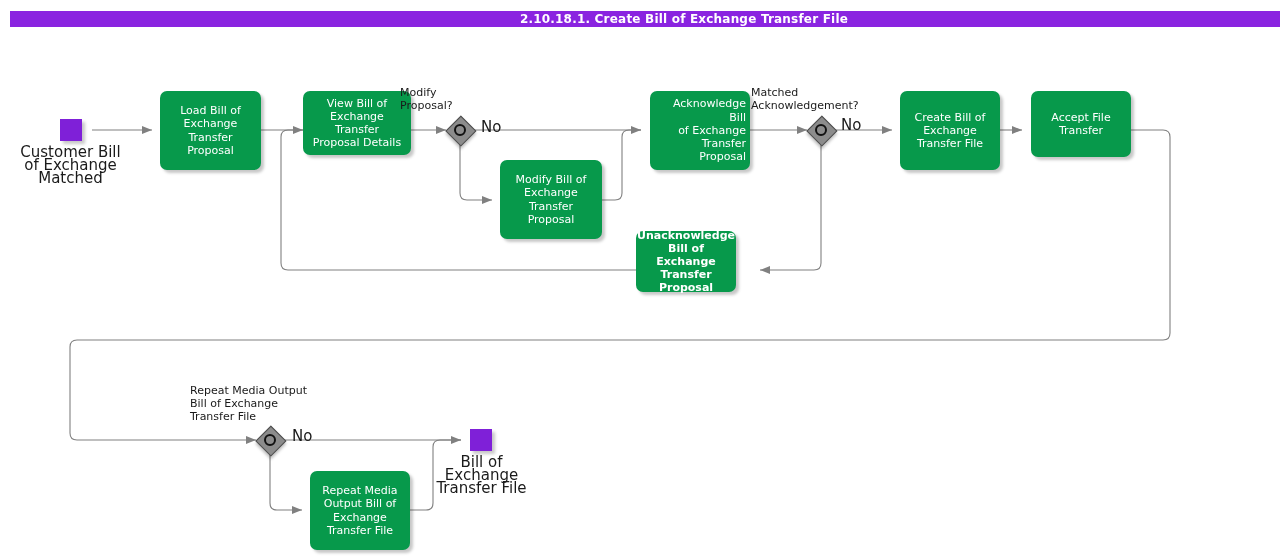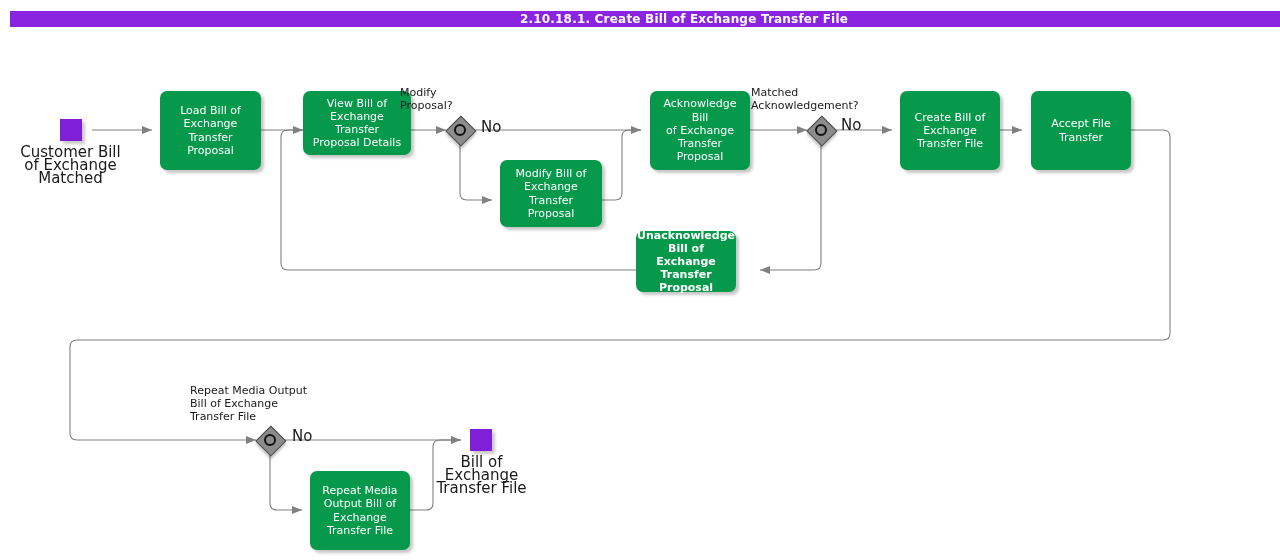--- a/index.html
+++ b/index.html
@@ -141,40 +141,40 @@
   <div class="task" style="left:160px;top:91px;width:101px;height:79px;">Load Bill of
 Exchange
 Transfer
 Proposal</div>
 
   <div class="task" style="left:303px;top:91px;width:108px;height:64px;">View Bill of
 Exchange
 Transfer
 Proposal Details</div>
 
-  <div class="task" style="left:500px;top:160px;width:102px;height:67px;">Modify Bill of
-Exchange
-Transfer
-Proposal</div>
-
-  <div class="task" style="left:650px;top:91px;width:100px;height:79px;">Acknowledge Bill
+  <div class="task" style="left:500px;top:160px;width:102px;height:79px;">Modify Bill of
+Exchange
+Transfer
+Proposal</div>
+
+  <div class="task" style="left:650px;top:91px;width:100px;height:79px;text-align:right;">Acknowledge Bill
 of Exchange
 Transfer
 Proposal</div>
 
   <div class="task" style="left:636px;top:231px;width:100px;height:61px;font-weight:bold;">Unacknowledge
 Bill of Exchange
 Transfer
 Proposal</div>
 
   <div class="task" style="left:900px;top:91px;width:100px;height:79px;">Create Bill of
 Exchange
 Transfer File</div>
 
-  <div class="task" style="left:1031px;top:91px;width:100px;height:79px;">Accept File
+  <div class="task" style="left:1031px;top:91px;width:100px;height:66px;">Accept File
 Transfer</div>
 
   <div class="task" style="left:310px;top:471px;width:100px;height:79px;">Repeat Media
 Output Bill of
 Exchange
 Transfer File</div>
 
   <div class="gw" style="left:446px;top:116px;">
     <div class="dia"></div>
     <div class="ring"></div>

